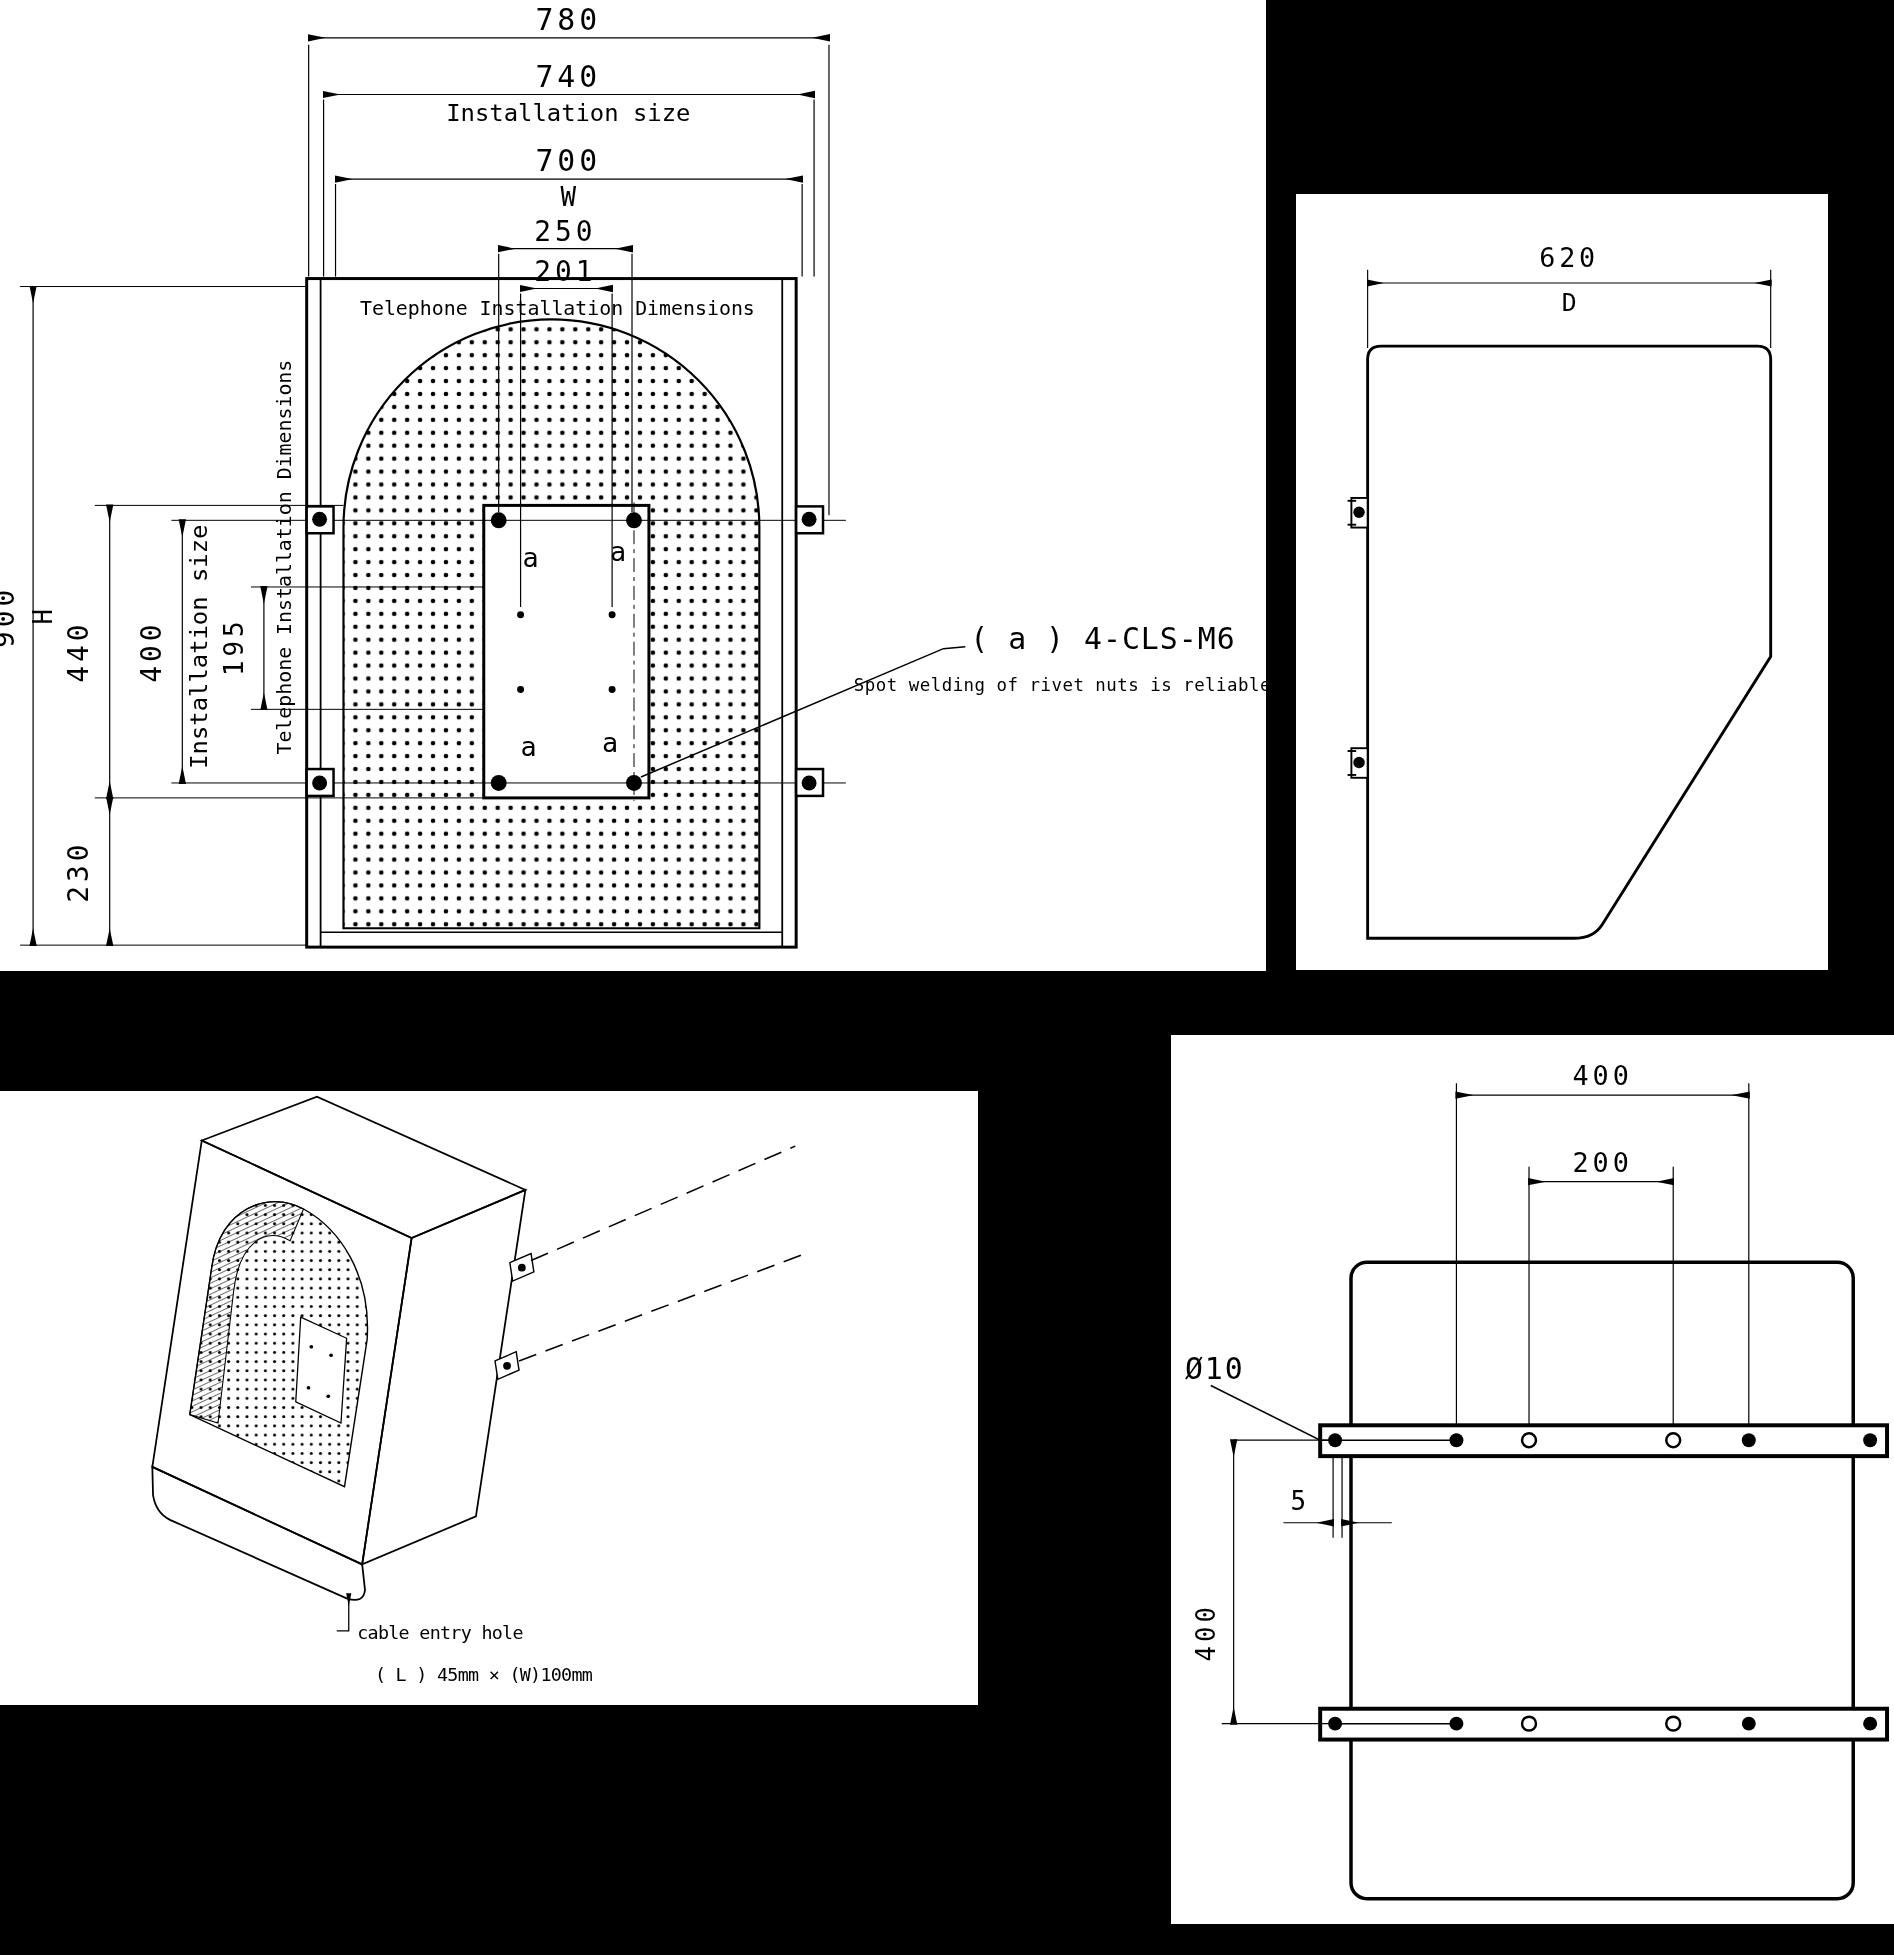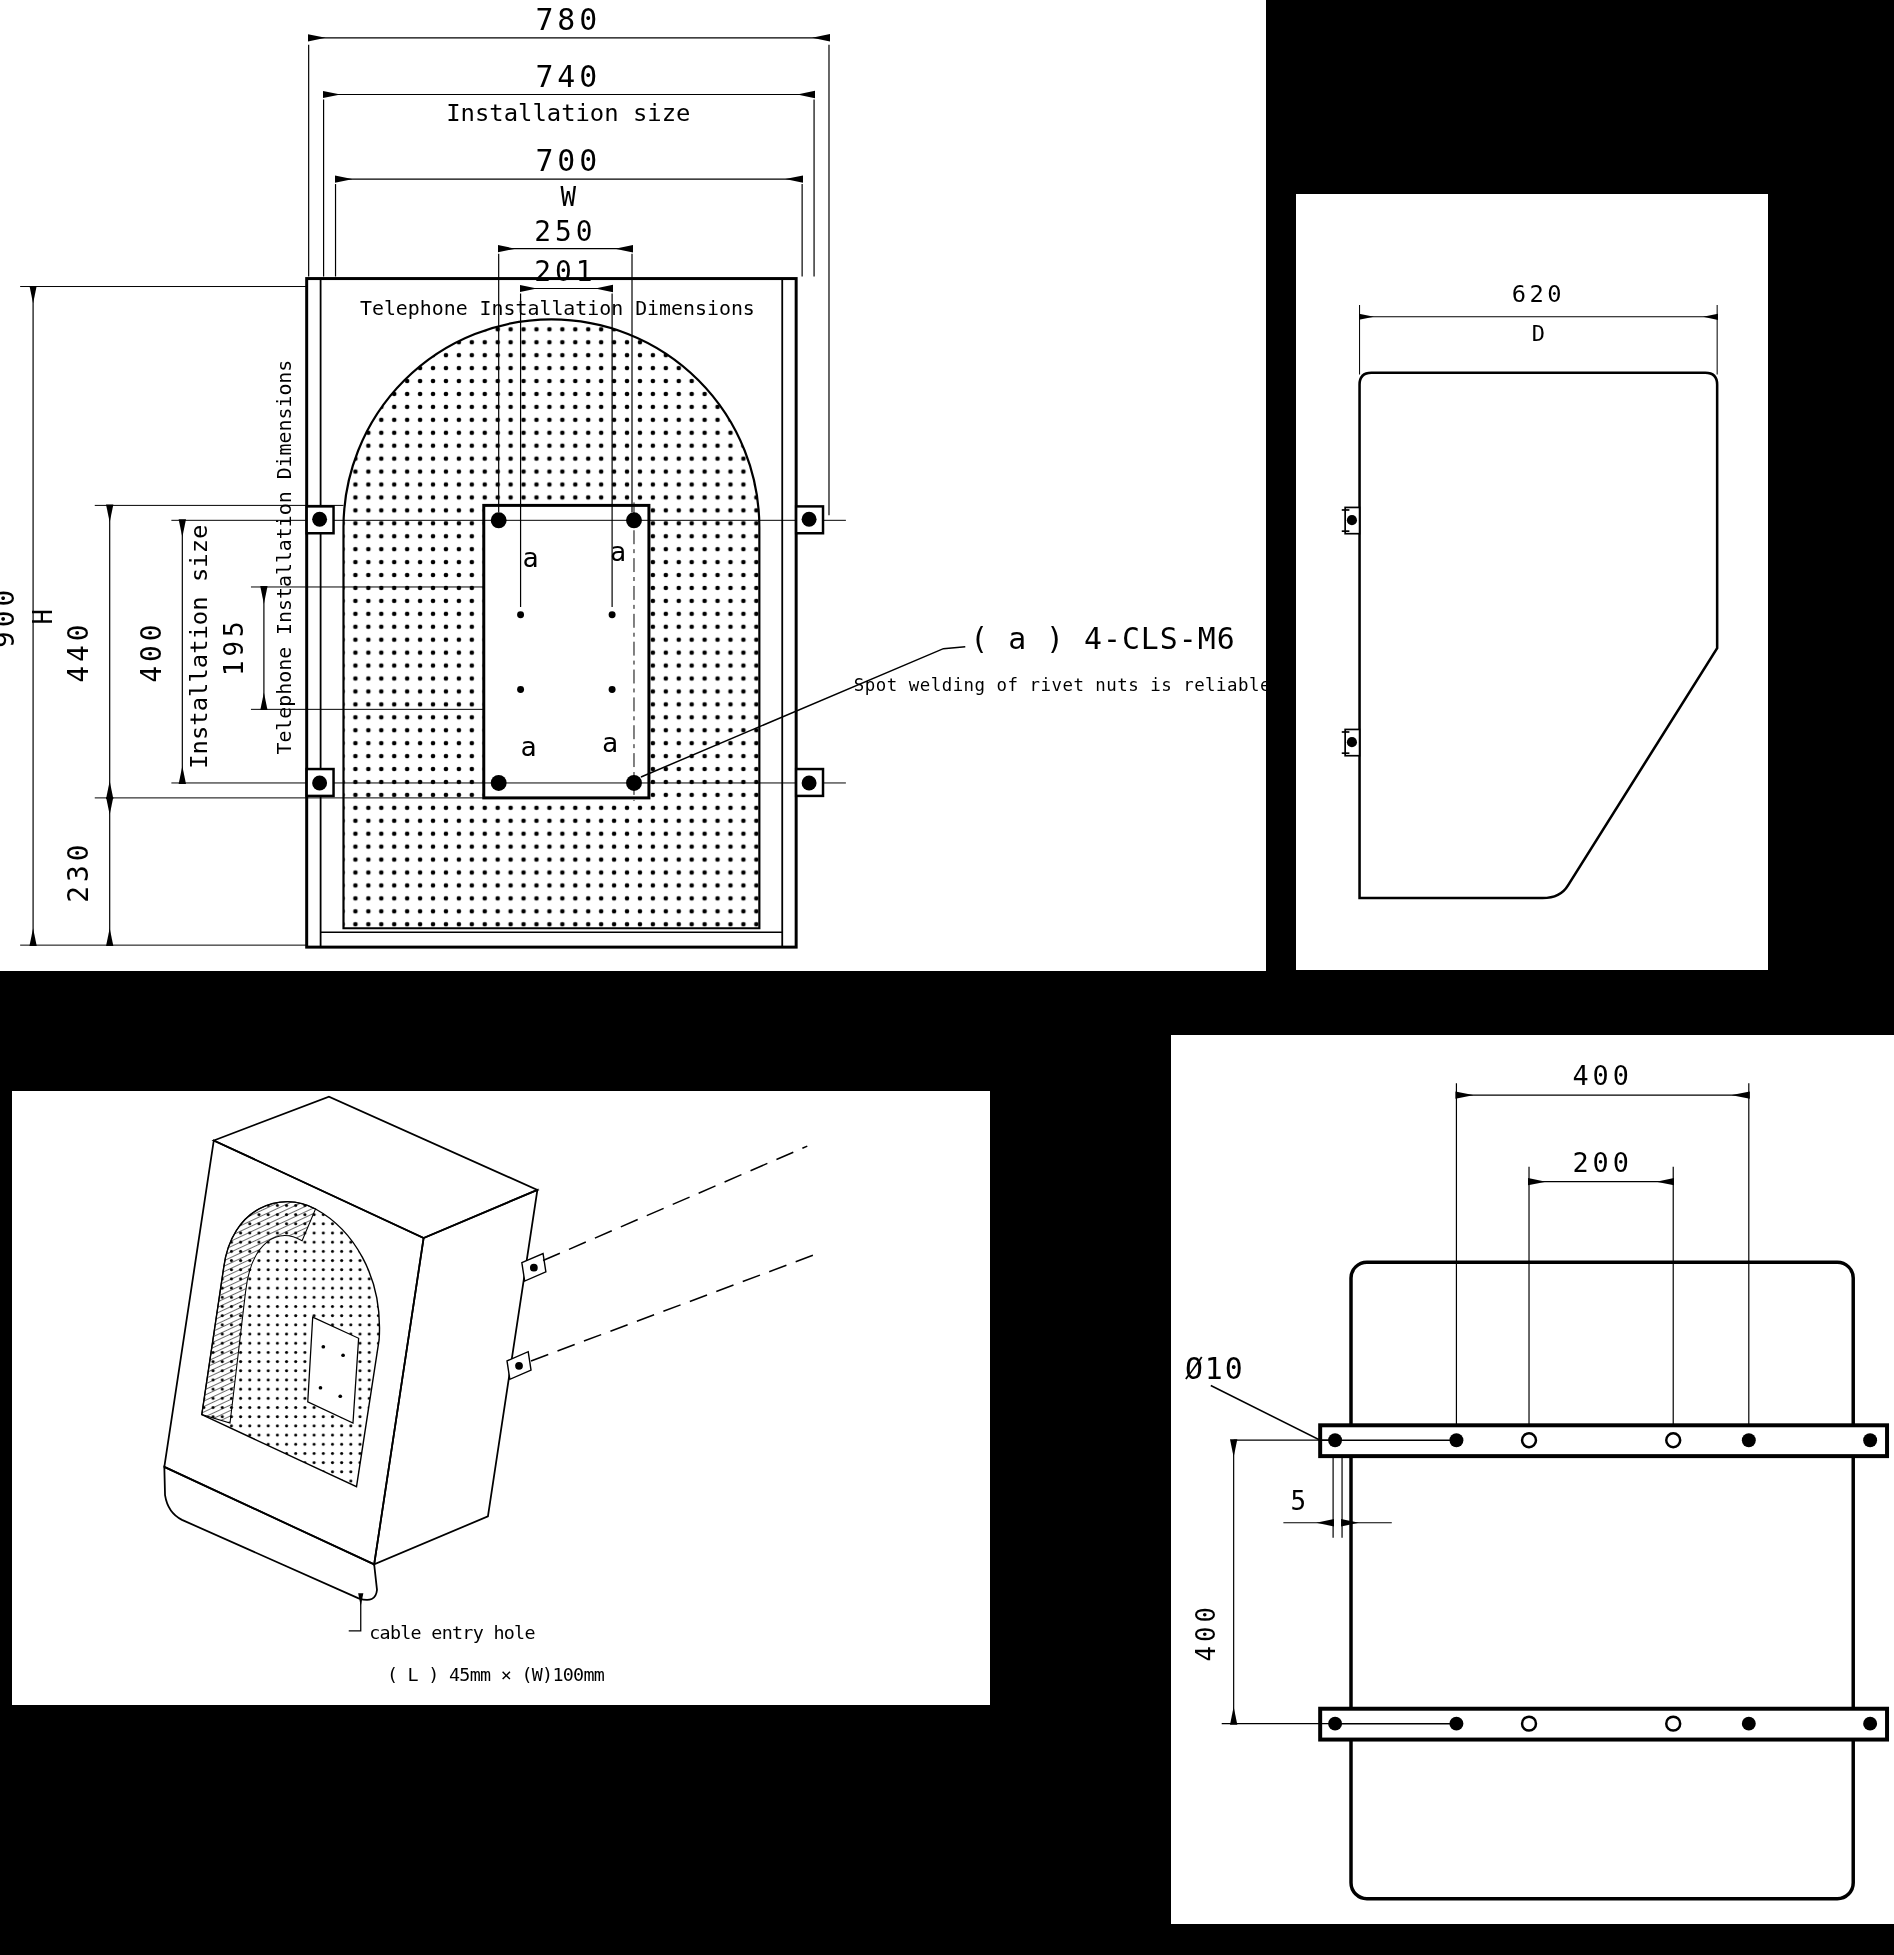--- a/index.html
+++ b/index.html
@@ -126,21 +126,21 @@
       </g>
 
       <g>
         <path class="ln" d="M644,781 L948,652 L970,650" stroke-width="1.5"></path>
         <text x="975" y="652" font-size="30" letter-spacing="1">( a )  4-CLS-M6</text>
         <text x="858" y="695" font-size="17.5" letter-spacing="0.5">Spot welding of rivet nuts is reliable</text>
       </g>
     </svg>
   </div>
 
-  <div class="panel" style="left:1296px;top:194px;width:472px;height:776px;">
+  <div class="panel" style="left:1296px;top:194px;width:532px;height:776px;">
     <svg viewBox="0 0 557 780">
       <defs>
         <marker id="arrS" markerWidth="18" markerHeight="10" refX="17" refY="5" orient="auto-start-reverse" markerUnits="userSpaceOnUse">
           <path d="M0,5 L18,1.3 L18,8.7 Z" fill="#000"></path>
         </marker>
       </defs>
       <g>
         <path class="ln" stroke-width="3" d="M75,763 L75,157 Q75,143 89,143 L483,143 Q497,143 497,157 L497,468 L321,748 Q312,763 291,763 Z"></path>
       </g>
       <g>
@@ -156,21 +156,21 @@
       <g>
         <line class="ln" x1="75" y1="63" x2="75" y2="145" stroke-width="1.2"></line>
         <line class="ln" x1="497" y1="63" x2="497" y2="145" stroke-width="1.2"></line>
         <line class="ln" x1="75" y1="77" x2="497" y2="77" stroke-width="1.2" marker-start="url(#arrS)" marker-end="url(#arrS)"></line>
         <text x="286" y="60" font-size="28" letter-spacing="4" text-anchor="middle">620</text>
         <text x="286" y="106" font-size="26" text-anchor="middle">D</text>
       </g>
     </svg>
   </div>
 
-  <div class="panel" style="left:12px;top:1091px;width:978px;height:614px;">
+  <div class="panel" style="left:0;top:1091px;width:978px;height:614px;">
     <svg viewBox="0 0 983 869">
       <defs>
         <pattern id="dotsI" width="13" height="13" patternUnits="userSpaceOnUse">
           <circle cx="6" cy="6" r="2.2" fill="#000"></circle>
         </pattern>
         <pattern id="hatchI" width="7" height="7" patternUnits="userSpaceOnUse" patternTransform="rotate(65)">
           <line x1="0" y1="0" x2="0" y2="7" stroke="#000" stroke-width="1.6"></line>
         </pattern>
         <marker id="arrI" markerWidth="18" markerHeight="10" refX="17" refY="5" orient="auto-start-reverse" markerUnits="userSpaceOnUse">
           <path d="M0,5 L18,1.3 L18,8.7 Z" fill="#000"></path>

